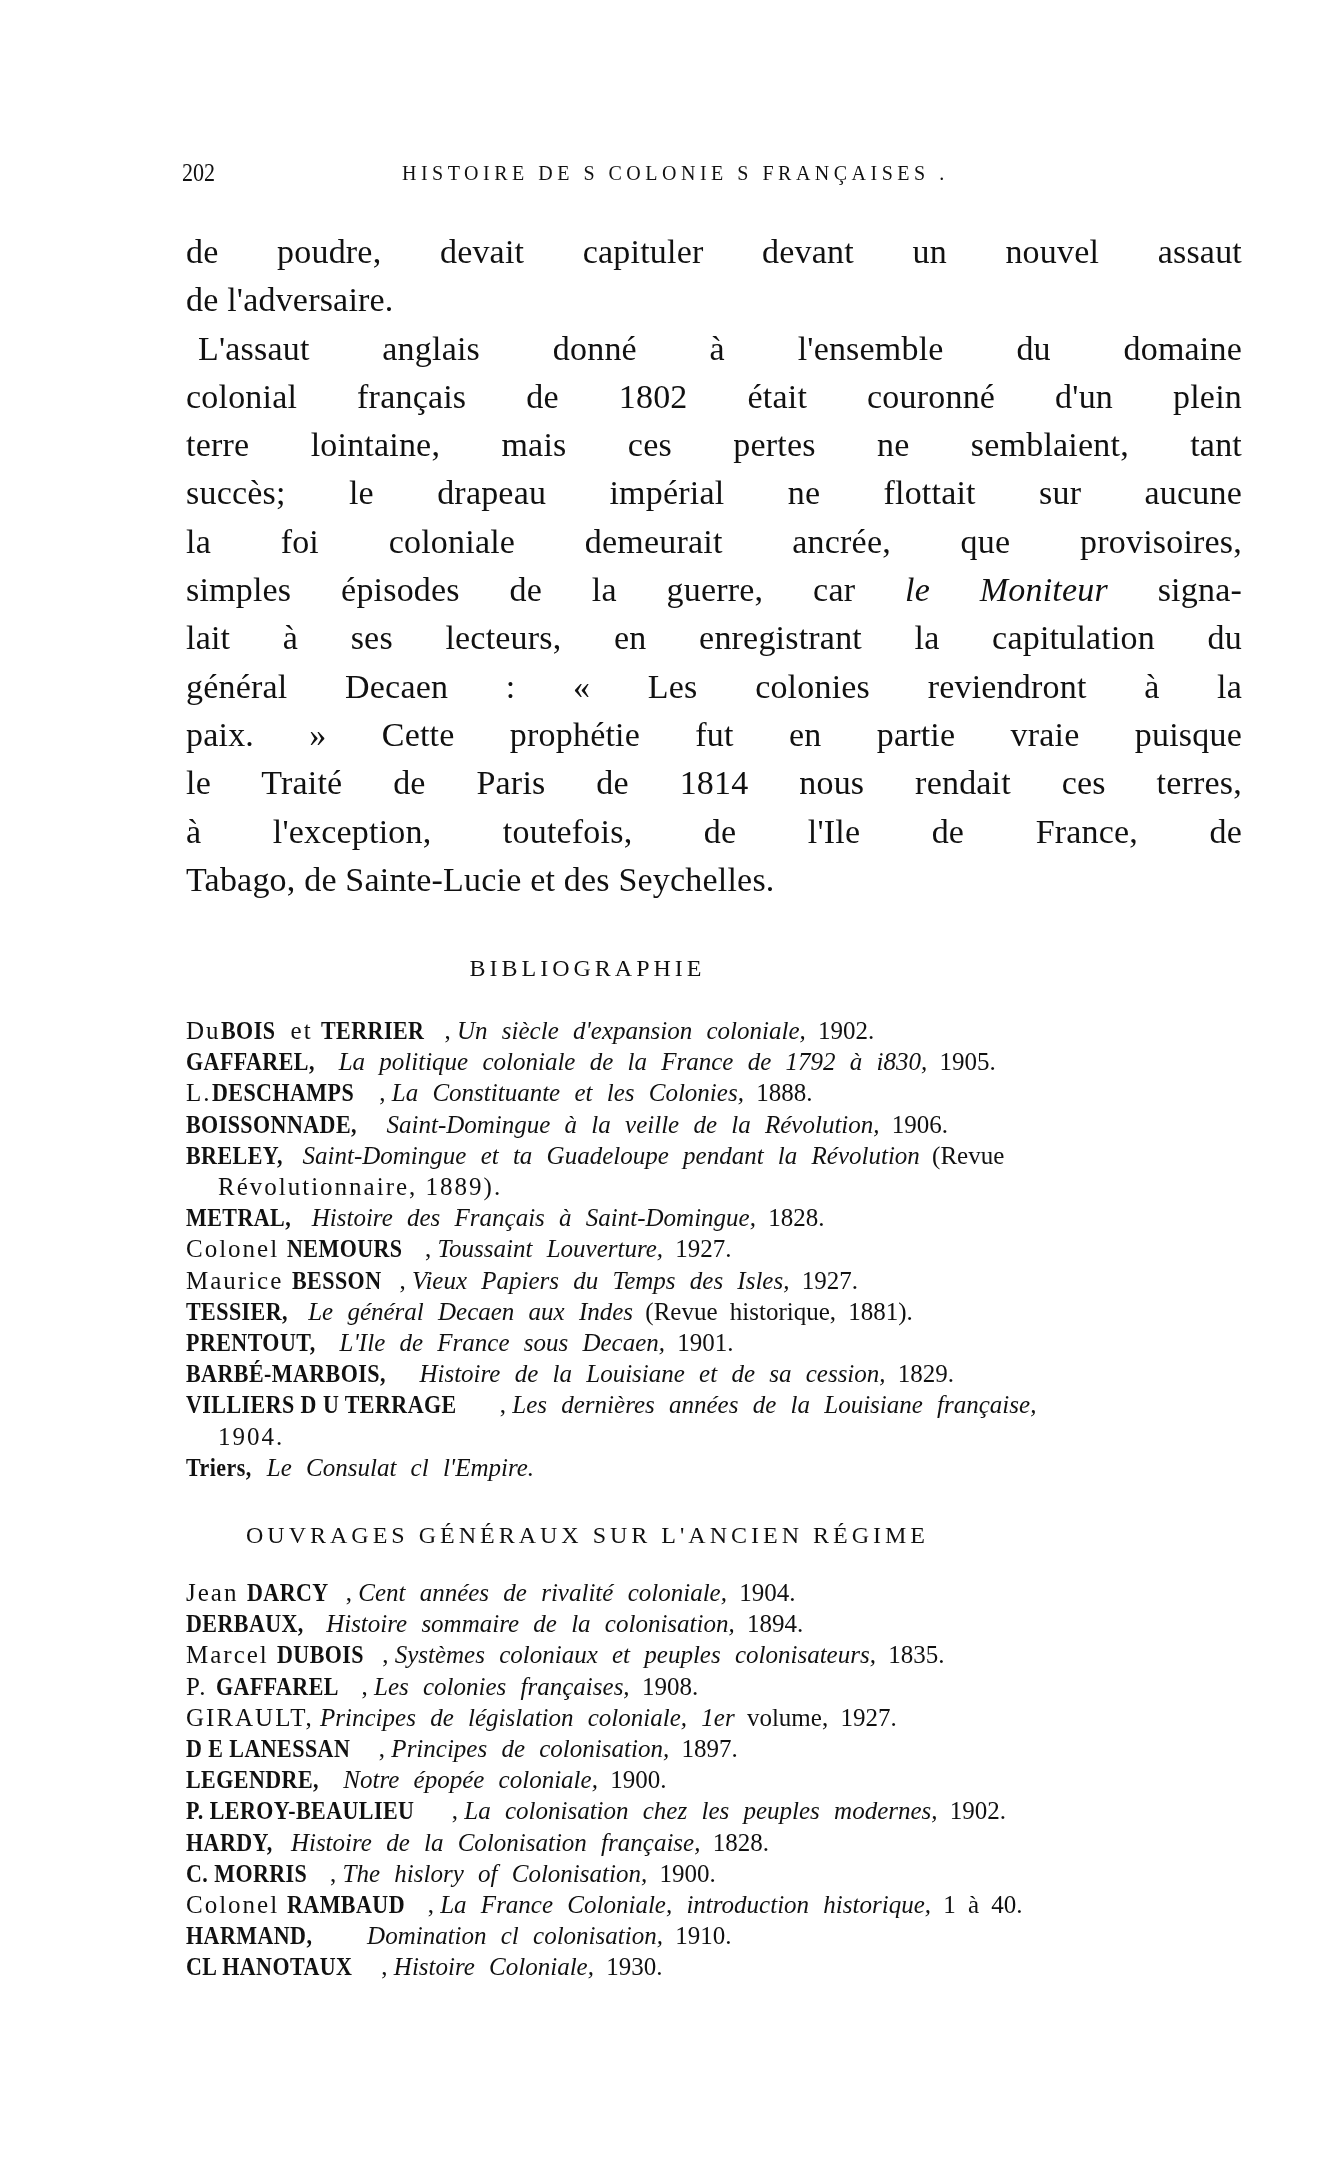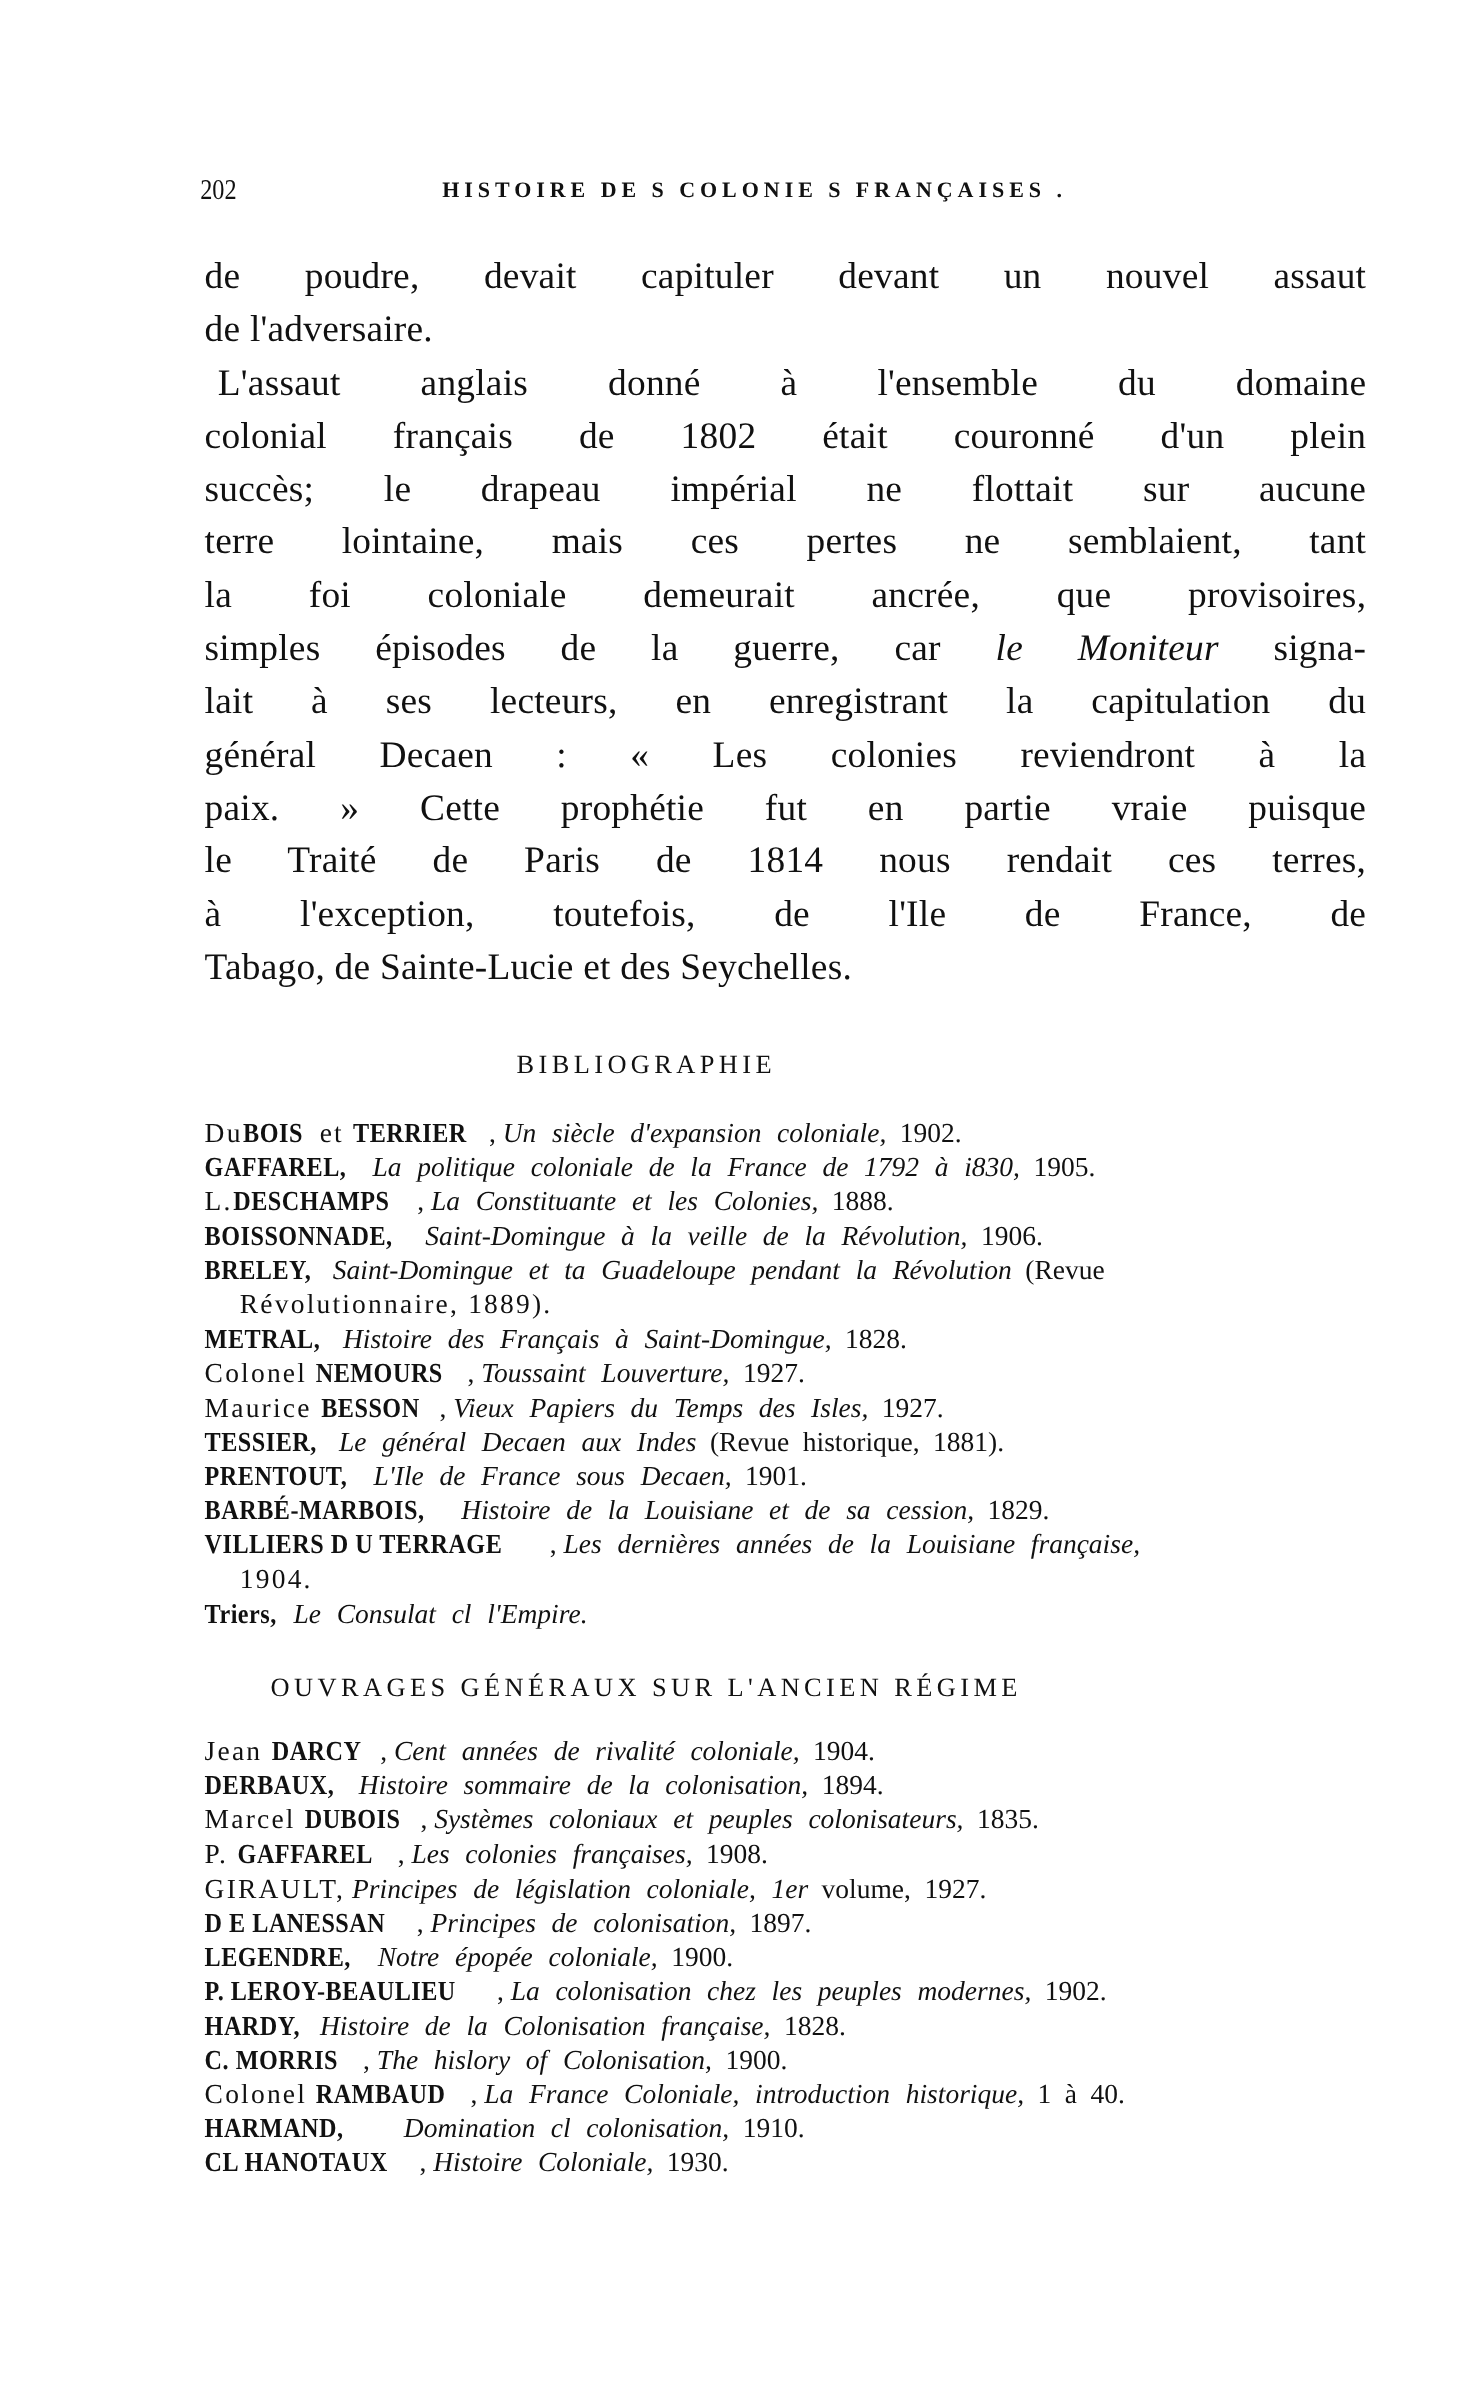--- a/index.html
+++ b/index.html
@@ -8,21 +8,21 @@
       font-family: "Liberation Serif", "DejaVu Serif", serif; color: #111;
     }
     .header {
       position: absolute; top: 158px; left: 182px; width: 990px; height: 30px;
     }
     .page-num {
       position: absolute; left: 0; top: 0; font-size: 26px;
       transform: scaleX(0.85); transform-origin: left;
     }
     .running-title {
-      position: absolute; left: 220px; top: 4px; font-size: 20px; font-weight: bold;
+      position: absolute; left: 220px; top: 4px; font-size: 20px; font-weight: normal;
       letter-spacing: 4.5px; white-space: nowrap;
     }
     .body-text {
       position: absolute; top: 228px; left: 186px; width: 1056px;
       font-size: 34px; line-height: 48.3px; text-align: justify;
       letter-spacing: 0.2px;
     }
     .line { display: block; text-align: justify; text-align-last: justify; white-space: nowrap; }
     .line.last { text-align-last: left; }
     .section-heading {
@@ -46,22 +46,22 @@
 <div class="header">
   <span class="page-num">202</span>
   <span class="running-title">HISTOIRE DE S COLONIE S FRANÇAISES .</span>
 </div>
 
 <div class="body-text">
   <span class="line">de poudre, devait capituler devant un nouvel assaut</span>
   <span class="line last">de l'adversaire.</span>
   <span class="line" style="padding-left:12px">L'assaut anglais donné à l'ensemble du domaine</span>
   <span class="line">colonial français de 1802 était couronné d'un plein</span>
+  <span class="line">terre lointaine, mais ces pertes ne semblaient, tant</span>
   <span class="line">succès; le drapeau impérial ne flottait sur aucune</span>
-  <span class="line">terre lointaine, mais ces pertes ne semblaient, tant</span>
   <span class="line">la foi coloniale demeurait ancrée, que provisoires,</span>
   <span class="line"><span>simples épisodes de la guerre, car </span><i>le Moniteur</i><span> signa-</span></span>
   <span class="line">lait à ses lecteurs, en enregistrant la capitulation du</span>
   <span class="line">général Decaen : « Les colonies reviendront à la</span>
   <span class="line">paix. » Cette prophétie fut en partie vraie puisque</span>
   <span class="line">le Traité de Paris de 1814 nous rendait ces terres,</span>
   <span class="line">à l'exception, toutefois, de l'Ile de France, de</span>
   <span class="line last">Tabago, de Sainte-Lucie et des Seychelles.</span>
 </div>
 

